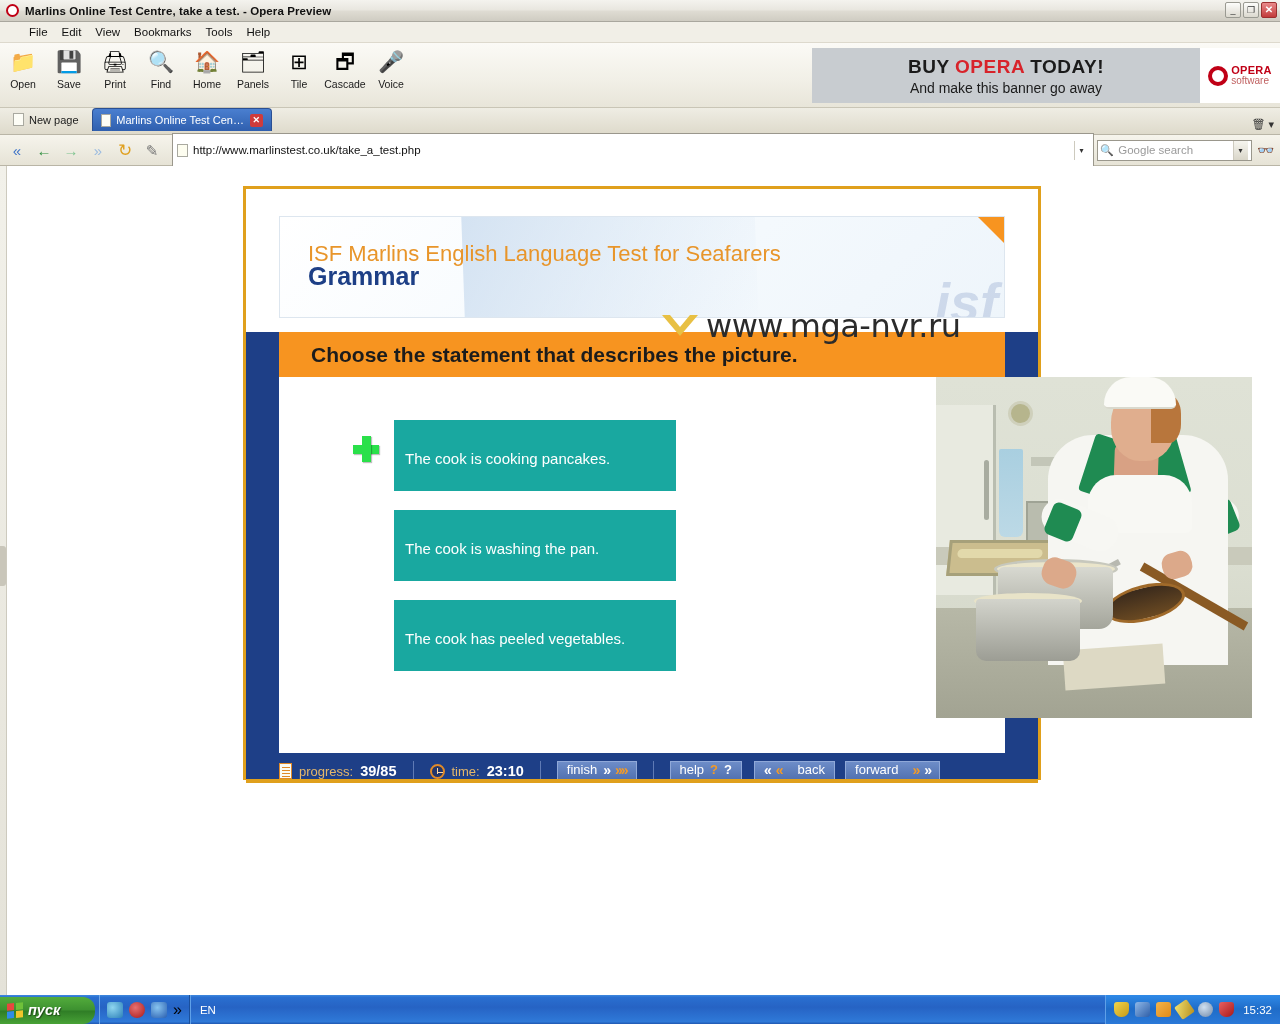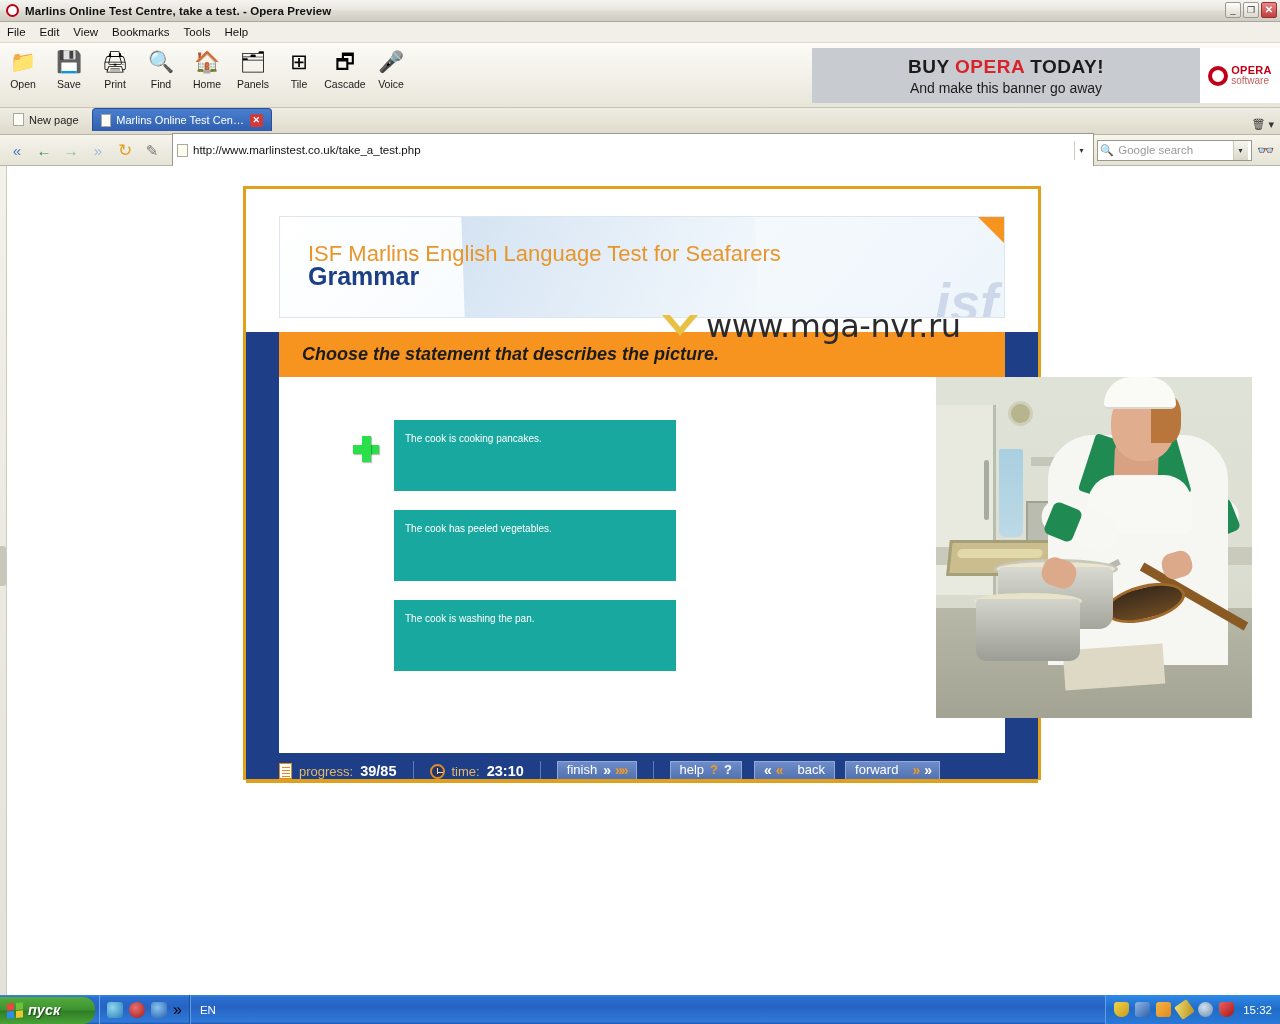--- a/index.html
+++ b/index.html
@@ -41,21 +41,21 @@
   .winbtn.close {
     background: linear-gradient(to bottom,#e98a8a,#c23c3c);
     border-color:#9c3030; color:#fff; font-weight:bold; font-size:10px;
   }
 
   
   .menubar {
     position: absolute; left: 0; top: 22px; width: 1280px; height: 21px;
     background: #f1efe7;
     border-bottom: 1px solid #ddd9cd;
-    display: flex; align-items: center; padding-left: 0;
+    display: flex; align-items: center; padding-left: 22px;
   }
   .menuitem {
     font-size: 11.5px; color: #111; padding: 2px 7px; cursor: default; white-space: nowrap;
   }
 
   
   .toolbar {
     position: absolute; left: 0; top: 43px; width: 1280px; height: 65px;
     background: linear-gradient(to bottom,#fbfaf6 0%, #f1efe6 60%, #e8e5d9 100%);
     border-bottom: 1px solid #c9c5b6;
@@ -205,35 +205,35 @@
   }
   .rightblue {
     position:absolute; right:0px; top:143px; width:33px; height:421px;
     background:#1e3f87;
   }
   .qbar {
     position:absolute; left:33px; top:143px; width:726px; height:45px;
     background:#f79420; display:flex; align-items:center;
   }
   .qbar .qtxt {
-    margin-left: 23px; font-size:18px; font-weight:bold; color:#1c1c1c;font-style:italic;
+    margin-left: 32px; font-size:21px; font-weight:bold; color:#1c1c1c;
   }
   .contentwhite {
     position:absolute; left:33px; top:188px; width:726px; height:341px;
     background:#ffffff;
   }
   .options {
     position:absolute; left:82px; top:43px; width:285px;
   }
   .optrow { position:relative; height:90px; margin-bottom:0px; }
   .optrow + .optrow { margin-top: 0px; }
   .opt {
     position:absolute; left:33px; top:0; width:282px; height:71px;
     background:#19a8a0; color:#fff;
-    padding: 13px 0 0 11px; font-size:10px;
+    padding: 30px 0 0 11px; font-size:15px;
   }
   .plus {
     position:absolute; left:-8px; top:16px; width:26px; height:26px;
   }
   .plus .h, .plus .v {
     position:absolute; background:#2ae04a; box-shadow:1px 1px 1px rgba(0,0,0,.25);
   }
   .plus .h { left:0; top:9px; width:26px; height:9px;}
   .plus .v { left:9px; top:0; width:9px; height:26px;}
 
@@ -512,24 +512,24 @@
 
     <div class="options">
       <div class="optrow">
         <div class="plus">
             <i class="h"></i>
             <i class="v"></i>
           </div>
         <div class="opt">The cook is cooking pancakes.</div>
       </div>
       <div class="optrow">
+        <div class="opt">The cook is washing the pan.</div>
+      </div>
+      <div class="optrow">
         <div class="opt">The cook has peeled vegetables.</div>
-      </div>
-      <div class="optrow">
-        <div class="opt">The cook is washing the pan.</div>
       </div>
     </div>
 
     <div class="photo">
       <div class="ph-wall"></div>
       <div class="ph-fridge"></div>
       <div class="ph-towel"></div>
       <div class="ph-clock"></div>
       <div class="ph-shelf"></div>
       <div class="ph-box"></div>

